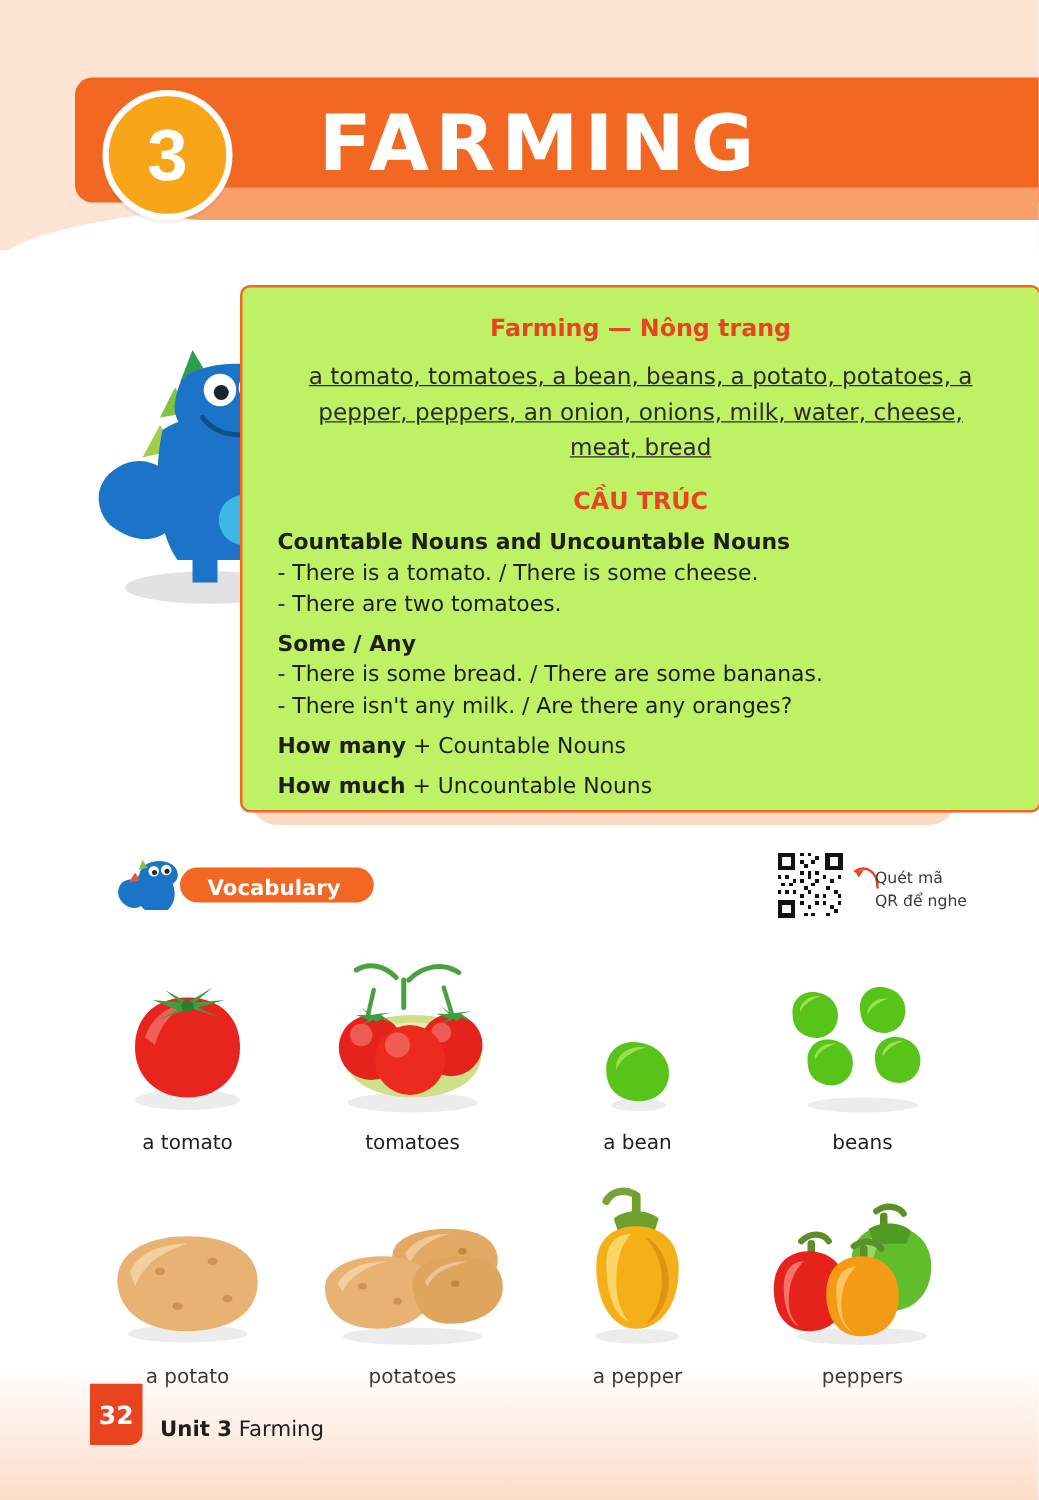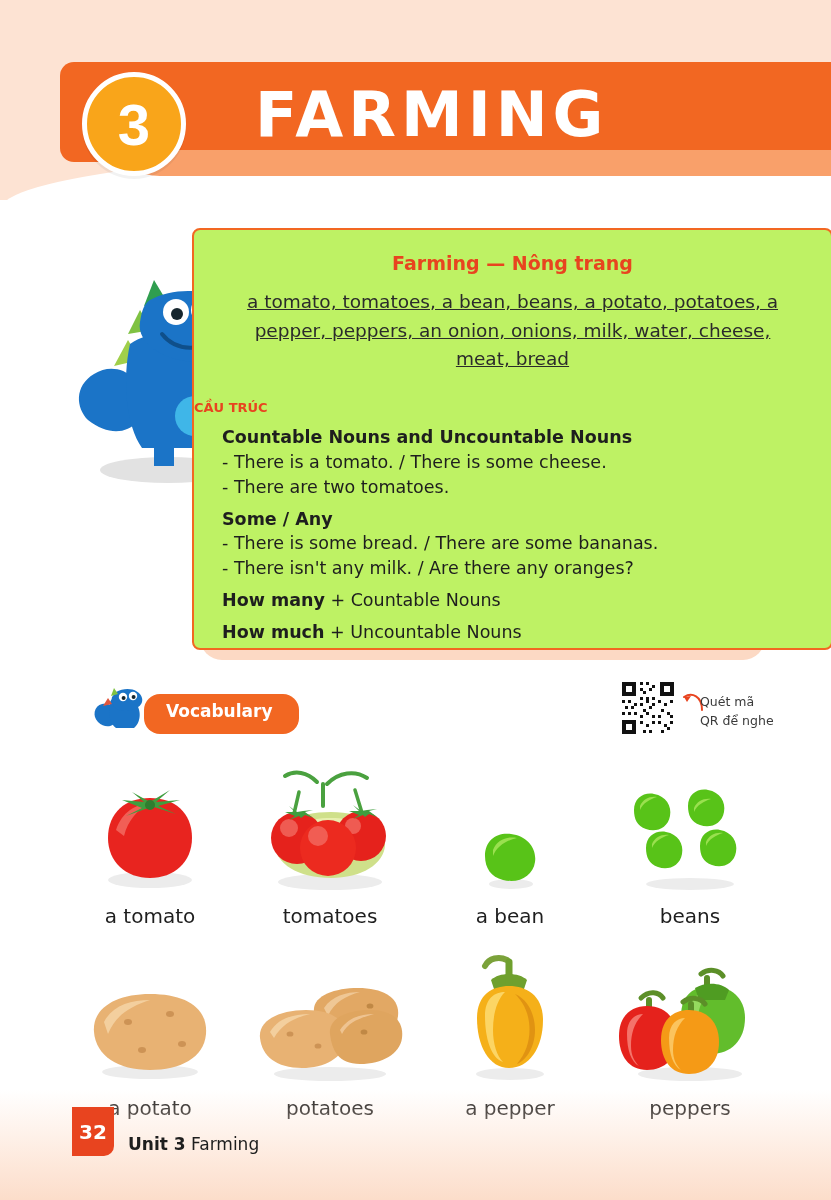--- a/index.html
+++ b/index.html
@@ -80,24 +80,25 @@
   .word-list {
     margin: 14px 34px 0 34px;
     text-align: center;
     font-size: 18.5px;
     color: #2b2b2b;
     line-height: 1.55;
     font-family: "DejaVu Sans", sans-serif;
     text-decoration: underline;
   }
   .struct-title {
+    text-align: center;
     color: #e8441f;
     font-weight: 700;
-    font-size: 13px;
-    margin-top: 26px;
+    font-size: 19px;
+    margin-top: 16px;
     font-family: "DejaVu Sans", sans-serif;
   }
   .struct-body {
     margin: 10px 0 0 28px;
     font-size: 17.5px;
     color: #1e1e1e;
     line-height: 1.42;
     font-family: "DejaVu Sans", sans-serif;
   }
   .struct-body .hd { font-weight: 700; font-size: 17.5px; }
@@ -107,21 +108,21 @@
 
   
   .dino { position: absolute; left: 58px; top: 248px; width: 210px; height: 245px; }
 
   
   .vocab-row { position: absolute; left: 80px; top: 680px; width: 700px; height: 70px; }
   .vocab-pill {
     position: absolute; left: 64px; top: 14px;
     background: #f26722; color: #ffffff;
     font-weight: 700; font-size: 17px;
-    padding: 7px 26px 13px 22px;
+    padding: 7px 26px 1px 22px;
     border-radius: 16px;
     font-family: "DejaVu Sans", sans-serif;
   }
   .mini-dino { position: absolute; left: 10px; top: 2px; width: 58px; height: 52px; }
   .qr-block { position: absolute; left: 540px; top: 0px; width: 210px; height: 66px; }
   .qr-img { position: absolute; left: 0; top: 0; width: 56px; height: 56px; }
   .qr-text {
     position: absolute; left: 80px; top: 12px;
     font-size: 12.5px; color: #3a3a3a; line-height: 1.55;
     font-family: "DejaVu Sans", sans-serif;
@@ -135,21 +136,21 @@
   }
   .v-row { display: flex; width: 100%; }
   .v-cell {
     width: 180px;
     display: flex; flex-direction: column; align-items: center;
     padding-top: 6px;
   }
   .v-art { height: 126px; display: flex; align-items: flex-end; justify-content: center; }
   .v-label {
     margin-top: 12px;
-    font-size: 20px; color: #1e1e1e;
+    font-size: 16px; color: #1e1e1e;
     font-family: "DejaVu Sans", sans-serif;
   }
 
   
   .footer { position: absolute; left: 0; bottom: 0; width: 831px; height: 120px; }
   .footer-bg {
     position: absolute; left: 0; bottom: 0; width: 831px; height: 110px;
     background: linear-gradient(to bottom, rgba(253,227,211,0) 0%, rgba(253,227,211,0.85) 70%, rgba(252,221,202,1) 100%);
   }
   .page-num {

